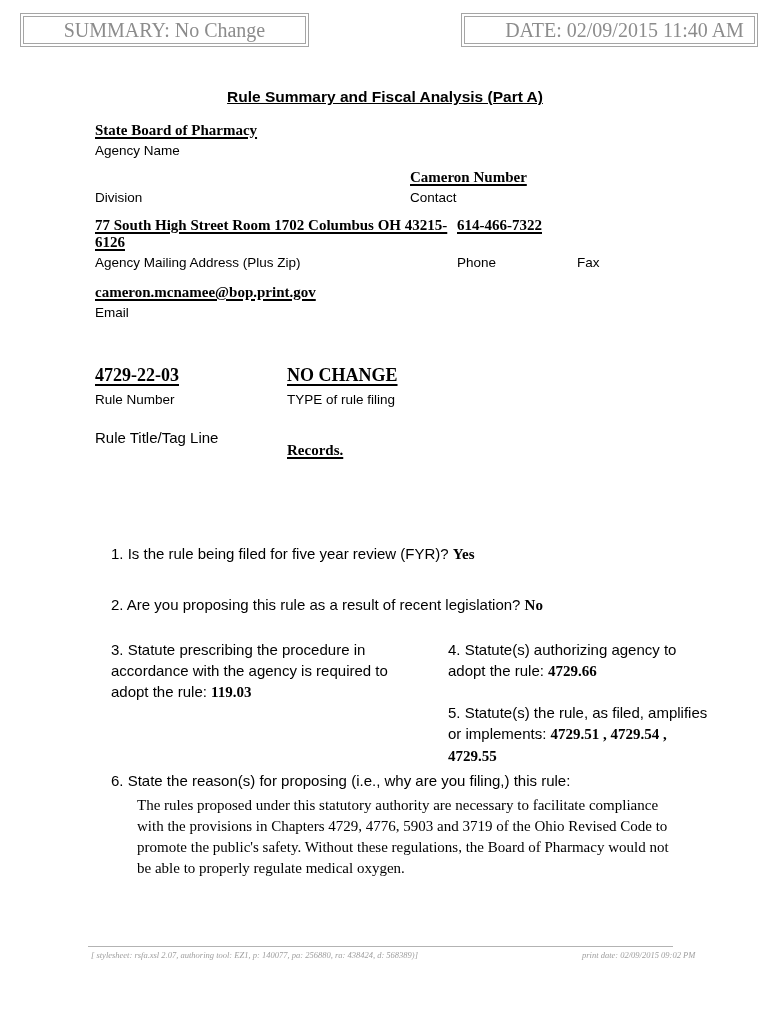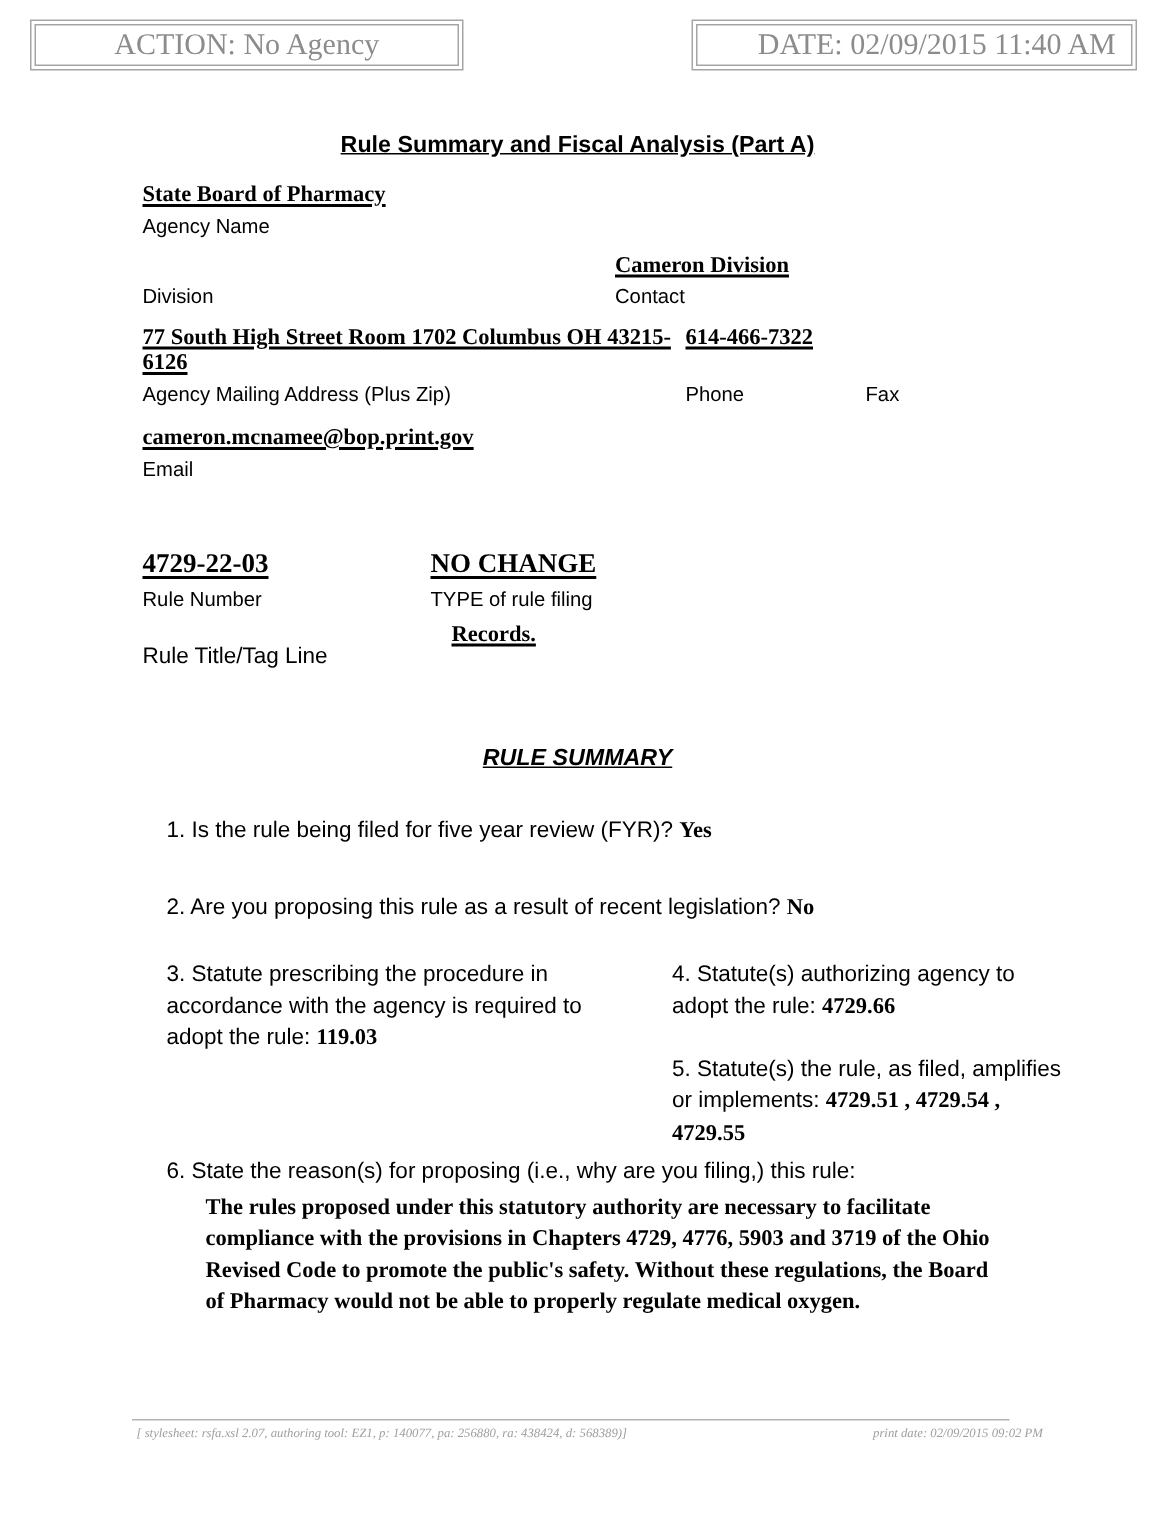--- a/index.html
+++ b/index.html
@@ -77,54 +77,53 @@
   }
   .ans {
     font-family: "Liberation Serif", serif;
     font-weight: bold;
   }
   .reason-par {
     font-family: "Liberation Serif", serif;
     font-size: 15px;
     line-height: 21px;
     margin: 0;
-    font-weight: bold;
   }
 
   
   .footer-line { border-top: 1px solid #b3b3b3; height: 0; }
   .footer-text {
     font-family: "Liberation Serif", serif;
     font-style: italic;
     font-size: 8.5px;
     color: #9e9e9e;
     white-space: nowrap;
   }
 </style>
 </head>
 <body>
 
 <div class="page">
 
   <div class="abs hdr-box" style="left:20px; top:13px; width:289px; height:34px;">
-    <span>ACTION: No Agency</span>
+    <span>SUMMARY: No Change</span>
   </div>
   <div class="abs hdr-box" style="left:461px; top:13px; width:297px; height:34px;padding-left:30px;">
     <span>DATE: 02/09/2015 11:40 AM</span>
   </div>
 
   <div class="abs field" style="left:95px; top:122px;">
     <div class="serif-val">State Board of Pharmacy</div>
     <div class="label">Agency Name</div>
   </div>
 
   <div class="abs doc-title" style="top:88px;">Rule Summary and Fiscal Analysis (Part A)</div>
 
   <div class="abs field" style="left:410px; top:169px;">
-    <div class="serif-val">Cameron Division</div>
+    <div class="serif-val">Cameron Number</div>
     <div class="label">Contact</div>
   </div>
   <div class="abs label" style="left:95px; top:190px;">Division</div>
 
   <div class="abs field" style="left:95px; top:217px; width:365px;">
     <div class="serif-val">77 South High Street Room 1702 Columbus OH 43215-6126</div>
     <div class="label">Agency Mailing Address (Plus Zip)</div>
   </div>
   <div class="abs serif-val" style="left:457px; top:217px;">614-466-7322</div>
   <div class="abs label" style="left:457px; top:255px;">Phone</div>
@@ -138,23 +137,22 @@
   <div class="abs field big" style="left:95px; top:362px;">
     <div class="serif-val">4729-22-03</div>
     <div class="label">Rule Number</div>
   </div>
   <div class="abs field big" style="left:287px; top:362px;">
     <div class="serif-val">NO CHANGE</div>
     <div class="label">TYPE of rule filing</div>
   </div>
 
   <div class="abs label" style="left:95px; top:430px; font-size:15px;">Rule Title/Tag Line</div>
-  <div class="abs serif-val" style="left:287px; top:415px;margin-left:14px;">Records.</div>
+  <div class="abs serif-val" style="left:287px; top:442px;">Records.</div>
 
-  <div class="abs section-heading" style="top:497px;">RULE SUMMARY</div>
 
   <p class="abs q" style="left:95px; top:527px; width:620px;">
     <span>1. Is the rule being filed for five year review (FYR)?</span>
     <span class="ans">Yes</span>
   </p>
 
   <p class="abs q" style="left:95px; top:578px; width:620px;">
     <span>2. Are you proposing this rule as a result of recent legislation?</span>
     <span class="ans">No</span>
   </p>

